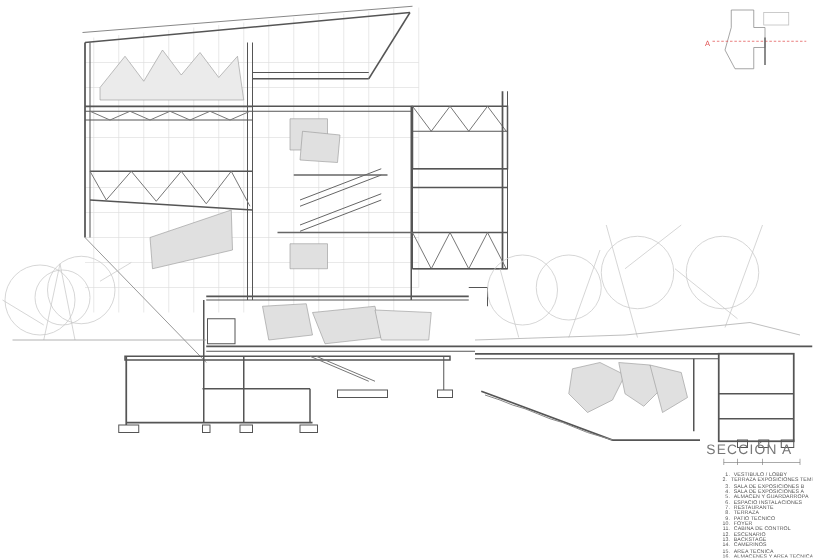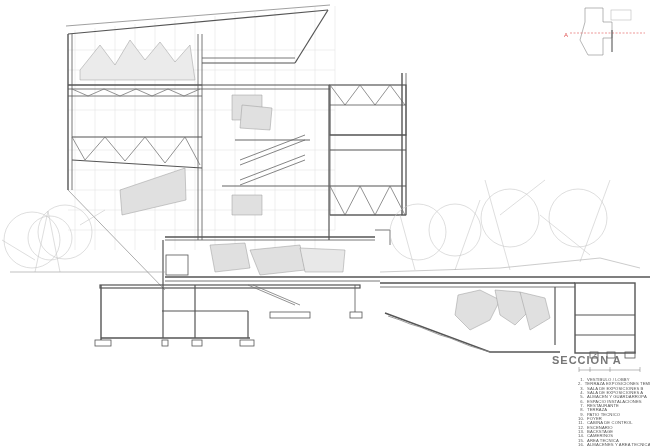--- a/index.html
+++ b/index.html
@@ -1,21 +1,21 @@
 <!DOCTYPE html>
 <html><head>
 <meta charset="utf-8">
 <style>
   html,body{margin:0;padding:0;background:#ffffff;}
   body{width:650px;height:446px;position:relative;overflow:hidden;font-family:"Liberation Sans",sans-serif;}
   #drawing{position:absolute;left:0;top:0;width:650px;height:446px;}
   .legend{position:absolute;left:578px;top:378px;width:72px;font-size:4.2px;line-height:4.35px;color:#555;letter-spacing:0.1px;white-space:nowrap;}
   .legend .row{display:flex;gap:3px;}
   .legend .num{width:6px;text-align:right;}
-  .title{position:absolute;left:552px;top:354px;font-size:11px;letter-spacing:1px;color:#777;font-weight:700;text-align:right;}
+  .title{position:absolute;left:565px;top:354px;font-size:11px;letter-spacing:1px;color:#777;font-weight:400;text-align:right;}
 </style>
 </head>
 <body>
 
 <svg id="drawing" viewBox="0 0 650 446" xmlns="http://www.w3.org/2000/svg">
   <g fill="none" stroke="#bdbdbd" stroke-width="0.5">
 
     <g stroke="#dcdcdc">
       <line x1="75" y1="30" x2="75" y2="250"></line>
         <line x1="95" y1="28" x2="95" y2="250"></line>

